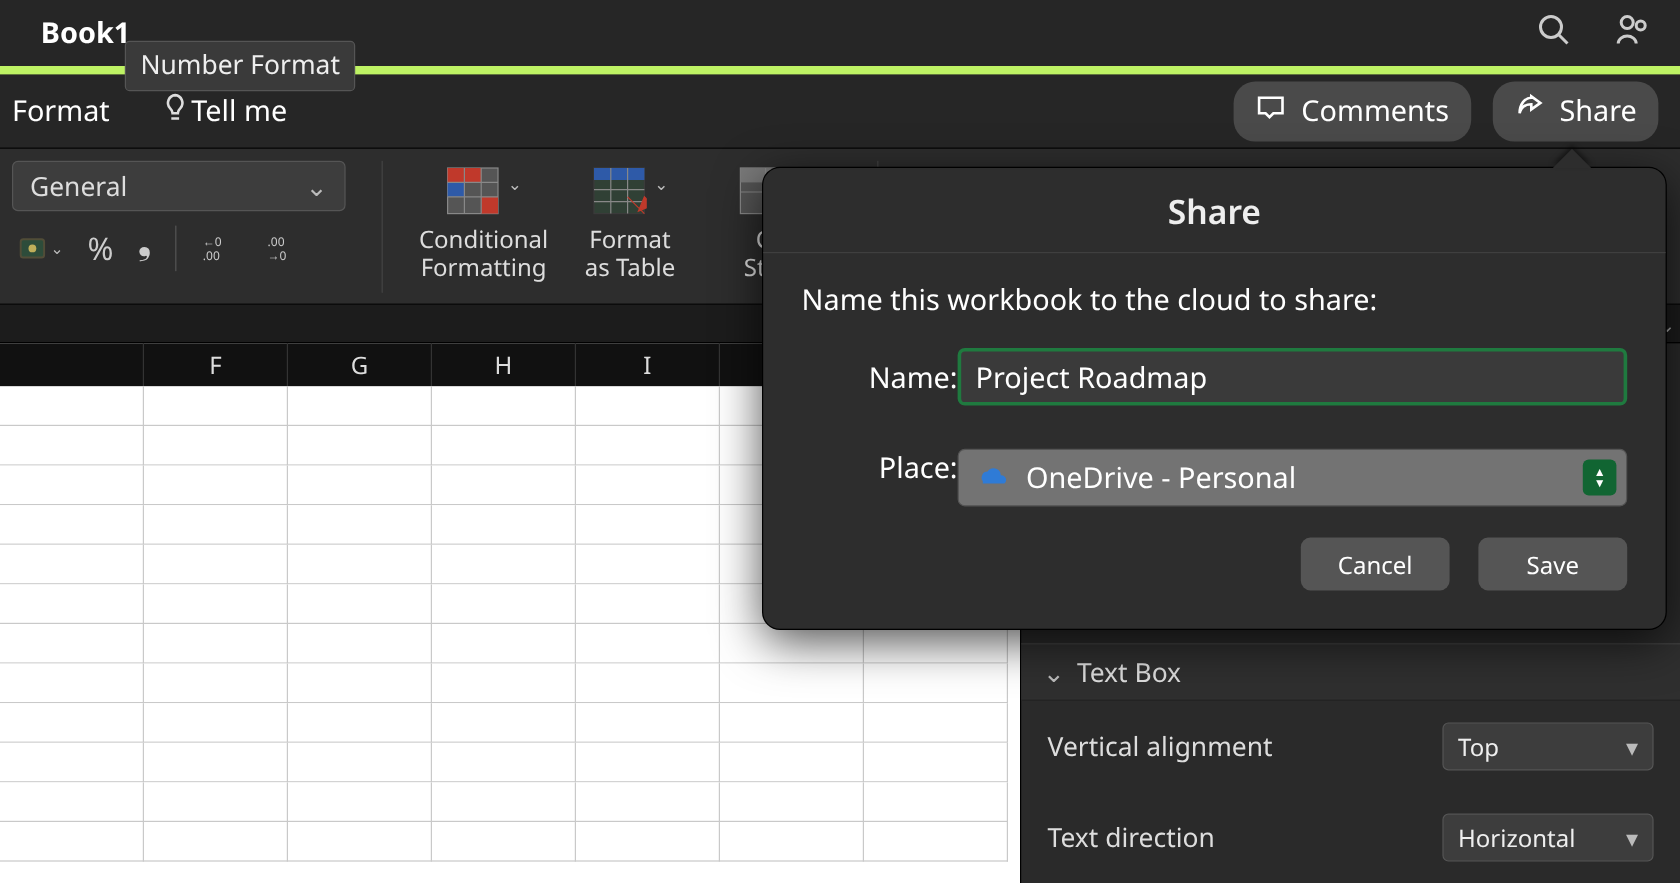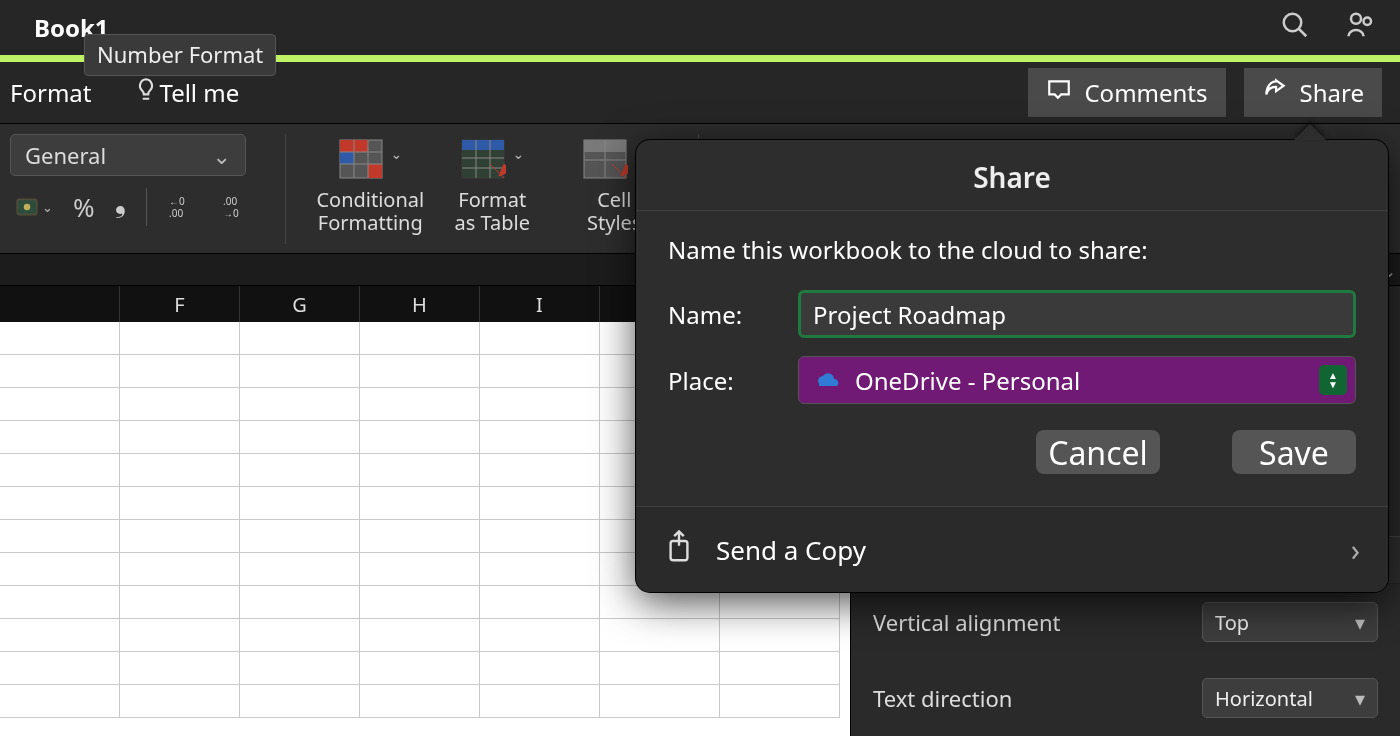--- a/index.html
+++ b/index.html
@@ -5,50 +5,50 @@
   * { box-sizing: border-box; margin: 0; padding: 0; font-family: -apple-system, "Segoe UI", system-ui, sans-serif; }
   html, body { width: 1400px; height: 736px; overflow: hidden; background: #1a1a1a; color: #e8e8e8; }
 
   
   .titlebar {
     height: 62px; background: #262626; display: flex; align-items: center;
     padding: 0 24px; position: relative; border-bottom: 7px solid #bef264;
   }
   .doc-title { font-size: 24px; font-weight: 700; color: #fff; margin-left: 10px;}
   .tooltip-bubble {
-    position: absolute; left: 84px; top: 34px; background: #3a3a3a;
+    position: absolute; left: 104px; top: 34px; background: #3a3a3a;
     border: 1px solid #555; border-radius: 4px; padding: 4px 12px 6px 12px;
     font-size: 22px; color: #eee;
   }
   .title-right-icons { margin-left: auto; display: flex; gap: 36px; align-items: center; }
   .title-right-icons svg { width: 30px; height: 30px; stroke: #ccc; fill: none; stroke-width: 2; }
 
   
   .menurow {
     height: 62px; background: #262626; display: flex; align-items: center;
     padding: 0 0 0 4px; gap: 30px; border-bottom: 1px solid #000;
   }
   .menu-item { font-size: 24px; color: #fff; padding: 6px 6px; }
   .tellme { display: flex; align-items: center; }
   .bulb-icon { width: 26px; height: 26px; }
   .menu-right { margin-left: auto; display: flex; gap: 18px; padding-right: 18px; }
   .pill-button {
-    background: #4a4a4a; border-radius: 0; padding: 8px 18px;
+    background: #4a4a4a; border-radius: 18px; padding: 8px 18px;
     display: flex; align-items: center; gap: 12px; font-size: 24px; color: #fff;
   }
   .pill-button svg { width: 26px; height: 26px; stroke: #fff; fill: none; stroke-width: 2; }
 
   
   .ribbon {
     height: 130px; background: #2d2d2d; display: flex; align-items: flex-start;
     gap: 30px; border-bottom: 1px solid #000; position: relative;
   }
   .nf-group { padding: 10px 0 0 10px; display: flex; flex-direction: column; gap: 10px; }
   .nf-dropdown {
-    width: 236px; height: 42px; background: #3d3d3d; border: 1px solid #555;
+    width: 278px; height: 42px; background: #3d3d3d; border: 1px solid #555;
     border-radius: 5px; display: flex; align-items: center; padding: 0 14px;
     font-size: 22px; color: #ddd; justify-content: space-between;
   }
   .nf-icons-row { display: flex; align-items: center; gap: 20px; padding-left: 4px;}
   .nf-small-icon { display:flex; align-items:center; gap:2px;}
   .vdiv-mini { width:1px; height:38px; background:#555;}
   .ribbon-divider { width: 1px; background: #444; height: 110px; margin-top: 10px;}
   .styles-group { display: flex; gap: 14px; padding-top: 14px; }
   .style-item { display: flex; flex-direction: column; align-items: center; gap: 8px; width: 108px; }
   .style-item .caption { font-size: 20px; color: #ddd; text-align: center; line-height: 1.15;}
@@ -118,42 +118,42 @@
     box-shadow: 0 10px 40px rgba(0,0,0,.7), 0 0 0 1px #000;
     color: #eee; z-index: 50;
   }
   .share-title {
     text-align: center; font-size: 28px; font-weight: 600; padding: 18px 0 14px;
     border-bottom: 1px solid #3f3f3f;
   }
   .share-body { padding: 22px 32px 8px 32px; }
   .share-instruct { font-size: 24px; color: #fff; margin-bottom: 24px; }
   .form-row { display: flex; align-items: center; margin-bottom: 18px; }
-  .form-label { width: 130px; text-align: left; font-size: 24px; color: #fff; padding-right: 18px;}
+  .form-label { width: 130px; text-align: right; font-size: 24px; color: #fff; }
   .name-input {
     flex: 1; height: 48px; background: #3a3a3a; border: 3px solid #1f7a3f;
     border-radius: 6px; padding: 0 12px; font-size: 24px; color: #fff;
     outline: none;
   }
   .place-select {
-    flex: 1; height: 48px; background: #701a75; border: 1px solid #555;
+    flex: 1; height: 48px; background: #737373; border: 1px solid #555;
     border-radius: 6px; display: flex; align-items: center; gap: 14px;
-    padding: 0 8px 0 14px; font-size: 24px; color: #fff; position:relative;
+    padding: 0 8px 0 14px; font-size: 24px; color: #fff; position:relative;margin-top:18px;
   }
   .onedrive-icon { width: 28px; height: 20px; }
   .updown-btn {
     margin-left: auto; width: 28px; height: 30px; background: #116532;
     border-radius: 5px; display:flex; flex-direction:column; align-items:center;
     justify-content:center; gap:0px;
   }
   .updown-btn span { color:#fff; font-size:10px; line-height:9px;}
   .btn-row { display: flex; justify-content: flex-end; gap: 24px; padding: 8px 0 24px; }
   .dlg-btn {
     min-width: 124px; height: 44px; background: #555; border: none;
-    border-radius: 8px; color: #fff; font-size: 32px; padding: 0 11px; margin-left: 48px;
+    border-radius: 8px; color: #fff; font-size: 20px; padding: 0 11px;
   }
   .share-footer {
     display: flex; align-items: center; gap: 22px;
     padding: 22px 28px; border-top: 1px solid #3f3f3f; background:#2a2a2a;
     border-radius: 0 0 14px 14px;
   }
   .share-footer .label { font-size: 26px; color: #fff; }
   .share-footer .chev { margin-left: auto; color: #aaa; font-size: 30px; }
   .share-icon svg { width: 30px; height: 36px; stroke: #ddd; fill: none; stroke-width: 2; }
 
@@ -450,23 +450,13 @@
           </div>
       </div>
     </div>
 
     <div class="btn-row">
       <button class="dlg-btn">Cancel</button>
       <button class="dlg-btn">Save</button>
     </div>
   </div>
 
-  <div class="share-footer">
-    <span class="share-icon">
-      <svg viewBox="0 0 24 30">
-          <rect x="5" y="10" width="14" height="16" rx="2"></rect>
-          <path d="M12 2v12M8 6l4-4 4 4"></path>
-        </svg>
-    </span>
-    <span class="label">Send a Copy</span>
-    <span class="chev">›</span>
-  </div>
 </div>
 
 </body></html>

